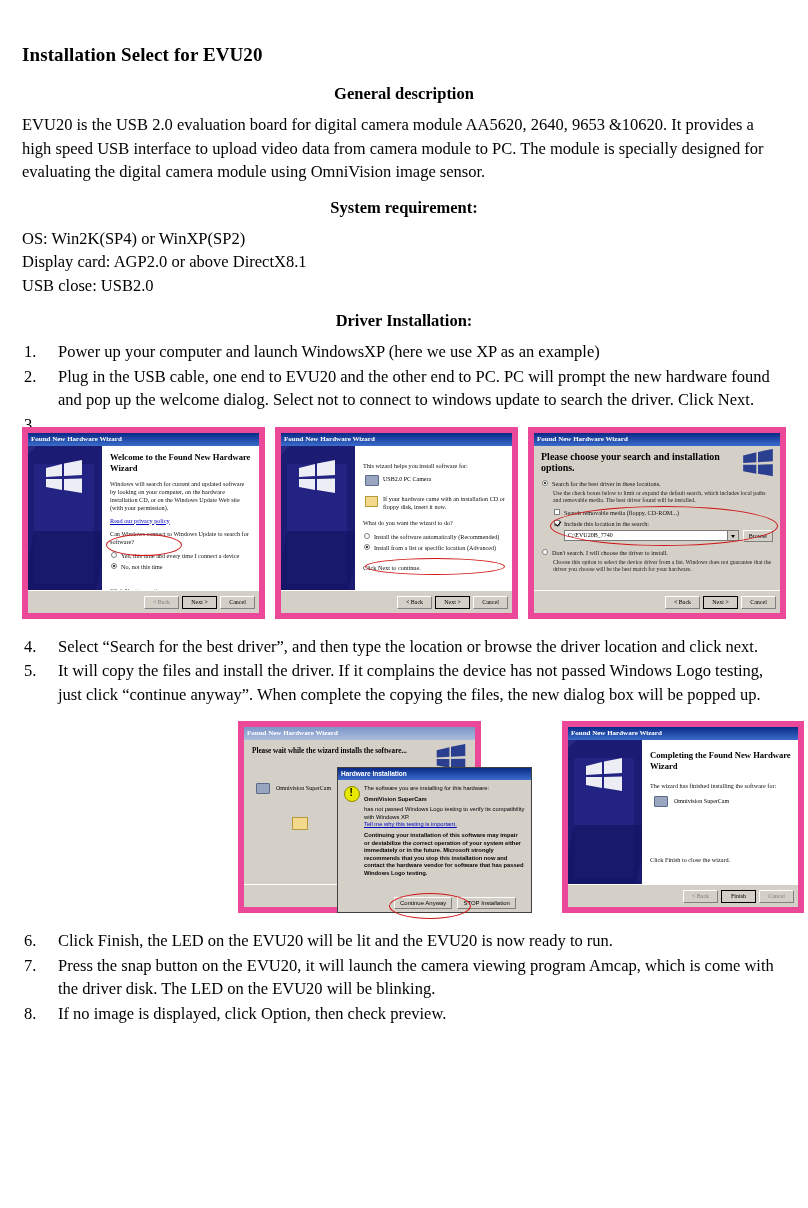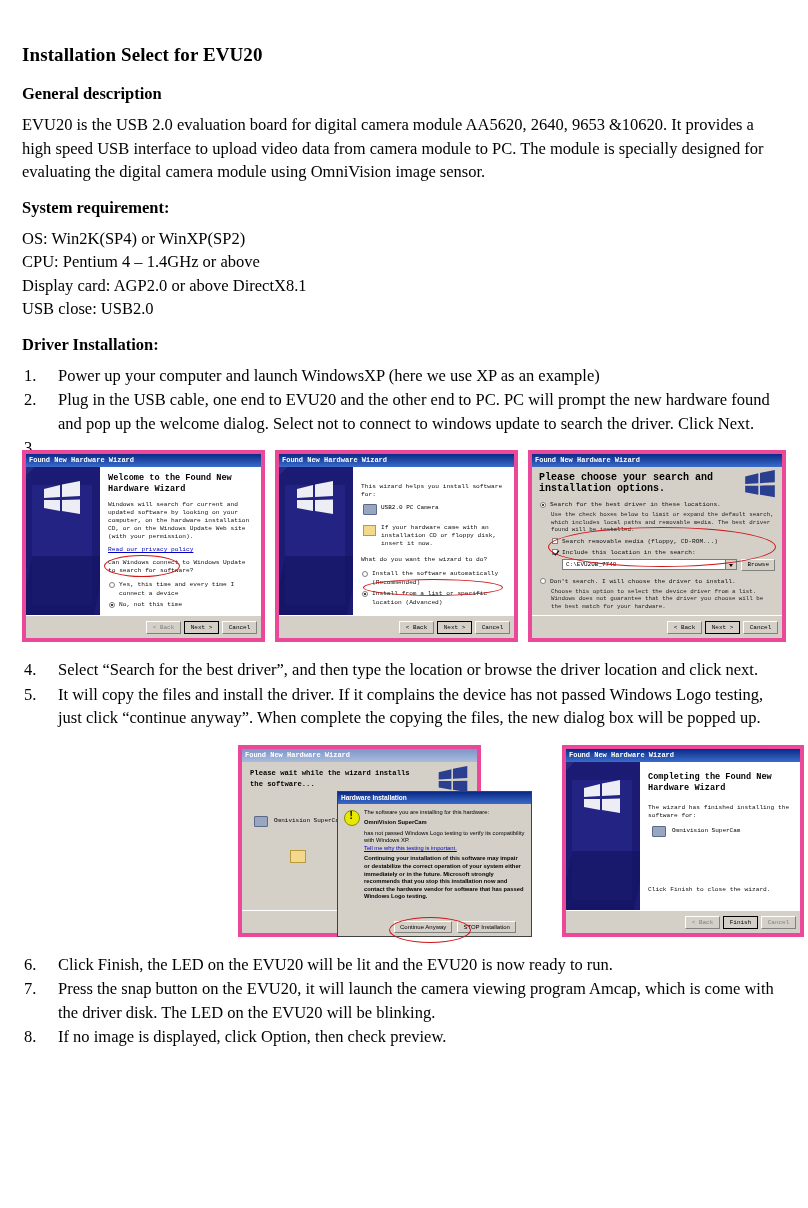--- a/index.html
+++ b/index.html
@@ -31,20 +31,21 @@
   h1.doc-title {
     font-size: 19px;
     font-weight: bold;
     margin: 0 0 18px 0;
     letter-spacing: 0.1px;
   }
   h2.section {
     font-size: 16.5px;
     font-weight: bold;
     margin: 0 0 9px 0;
+    text-align: center;
   }
   p.para {
     font-size: 16.5px;
     line-height: 23.5px;
     margin: 0 0 14px 0;
     text-align: left;
   }
   .req-line {
     font-size: 16.5px;
     line-height: 23.5px;
@@ -73,23 +74,23 @@
   .spacer-14 { height: 14px; }
 
   
   .fig-row {
     position: relative;
     width: 100%;
   }
   .winbox {
     position: absolute;
     background: #d4d0c8;
-    border: 4px solid #ec4899;
-    box-sizing: border-box;
-    font-family: Liberation Mono, monospace;
+    border: 6px solid #ec4899;
+    box-sizing: border-box;
+    font-family: Liberation Serif, serif;
     overflow: hidden;
   }
   .wintitle {
     height: 13px;
     background: linear-gradient(to bottom, #0a2a86, #3a6ccb);
     color: #ffffff;
     font-size: 7px;
     line-height: 13px;
     padding-left: 3px;
     font-weight: bold;
@@ -329,21 +330,20 @@
   <div class="content">
 
     <h1 class="doc-title">Installation Select for EVU20</h1>
 
     <h2 class="section">General description</h2>
     <p class="para">EVU20 is the USB 2.0 evaluation board for digital camera module AA5620, 2640, 9653 &amp;10620. It provides a high speed USB interface to upload video data from camera module to PC. The module is specially designed for evaluating the digital camera module using OmniVision image sensor.</p>
 
     <h2 class="section">System requirement:</h2>
     <div class="req-block">
       <div class="req-line">OS: Win2K(SP4) or WinXP(SP2)</div>
-      <div class="req-line">CPU: Pentium 4 – 1.4GHz or above</div>
       <div class="req-line">Display card: AGP2.0 or above DirectX8.1</div>
       <div class="req-line">USB close: USB2.0</div>
     </div>
 
     <h2 class="section">Driver Installation:</h2>
 
     <ol class="steps">
       <li>
         <span class="num">1.</span>
         <span>Power up your computer and launch WindowsXP (here we use XP as an example)</span>

